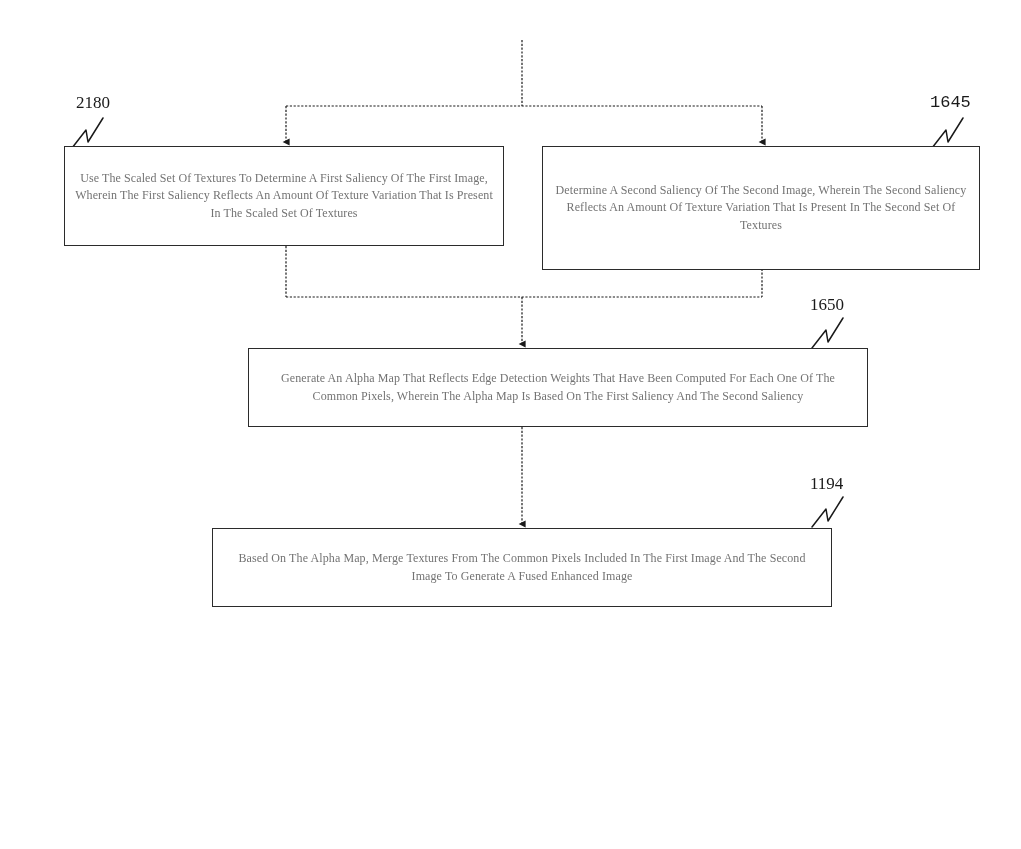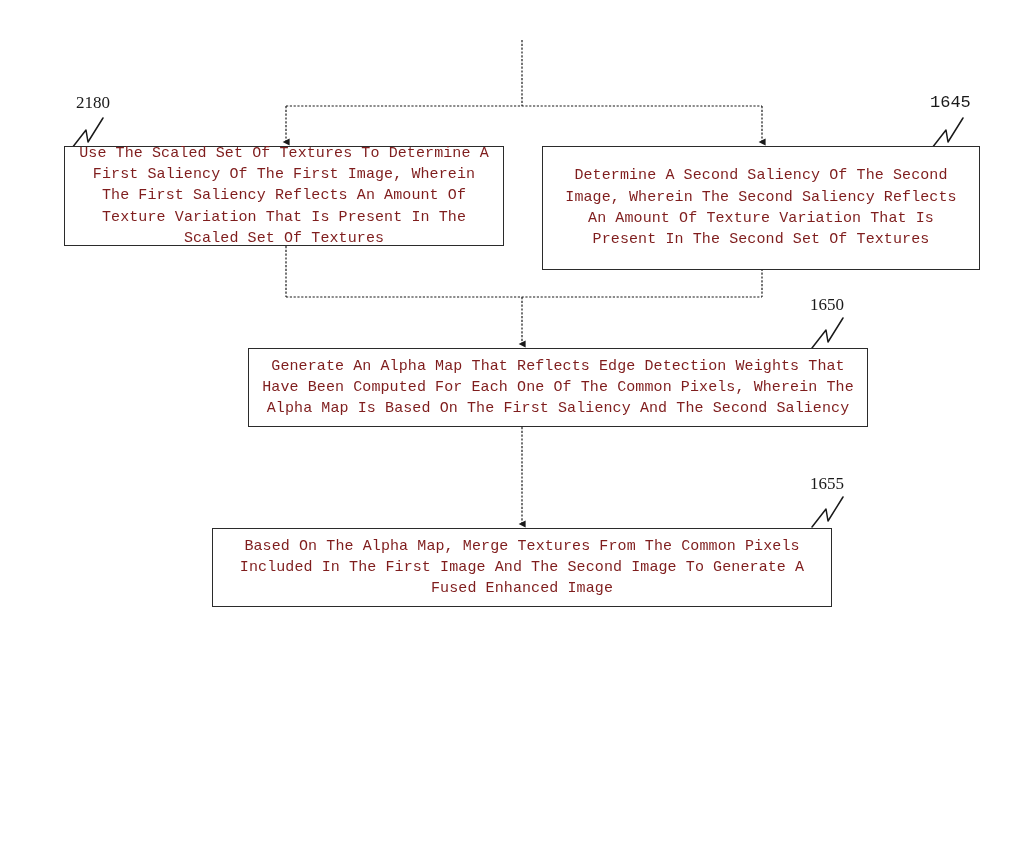--- a/index.html
+++ b/index.html
@@ -31,24 +31,24 @@
     box-sizing: border-box;
     border: 1.2px solid #2b2b2b;
     background: #ffffff;
     display: flex;
     align-items: center;
     justify-content: center;
     text-align: center;
     padding: 6px 10px;
   }
   .node-text {
-    font-family: Liberation Mono, monospace;
-    font-size: 15px;
+    font-family: Liberation Serif, serif;
+    font-size: 12px;
     line-height: 1.42;
-    color: #7f1d1d;
+    color: #737373;
     letter-spacing: 0.1px;
   }
   .ref-label {
     position: absolute;
     font-family: "Liberation Serif", "DejaVu Serif", serif;
     font-size: 17px;
     color: #1a1a1a;
     white-space: nowrap;
   }
   #diagram-id {
@@ -112,21 +112,21 @@
 
     <path d="M72,148 L86,130 L88,142 L103,118" fill="none" stroke="#1a1a1a" stroke-width="1.5" stroke-linecap="round" stroke-linejoin="round"></path>
     <path d="M932,148 L946,130 L948,142 L963,118" fill="none" stroke="#1a1a1a" stroke-width="1.5" stroke-linecap="round" stroke-linejoin="round"></path>
     <path d="M812,348 L826,330 L828,342 L843,318" fill="none" stroke="#1a1a1a" stroke-width="1.5" stroke-linecap="round" stroke-linejoin="round"></path>
     <path d="M812,527 L826,509 L828,521 L843,497" fill="none" stroke="#1a1a1a" stroke-width="1.5" stroke-linecap="round" stroke-linejoin="round"></path>
   </svg>
 
   <div class="ref-label" style="left:76px; top:93px;">2180</div>
   <div class="ref-label" style="left:930px; top:93px;font-family:Liberation Mono, monospace;">1645</div>
   <div class="ref-label" style="left:810px; top:295px;">1650</div>
-  <div class="ref-label" style="left:810px; top:474px;">1655</div>
+  <div class="ref-label" style="left:810px; top:474px;">1194</div>
 
   <div class="node-box" style="left:64px; top:146px; width:440px; height:100px;">
     <div class="node-text">Use The Scaled Set Of Textures To Determine A First Saliency Of The First Image, Wherein The First Saliency Reflects An Amount Of Texture Variation That Is Present In The Scaled Set Of Textures</div>
   </div>
 
   <div class="node-box" style="left:542px; top:146px; width:438px; height:124px;">
     <div class="node-text">Determine A Second Saliency Of The Second Image, Wherein The Second Saliency Reflects An Amount Of Texture Variation That Is Present In The Second Set Of Textures</div>
   </div>
 
   <div class="node-box" style="left:212px; top:348px; width:620px; height:79px;margin-left:36px;">

